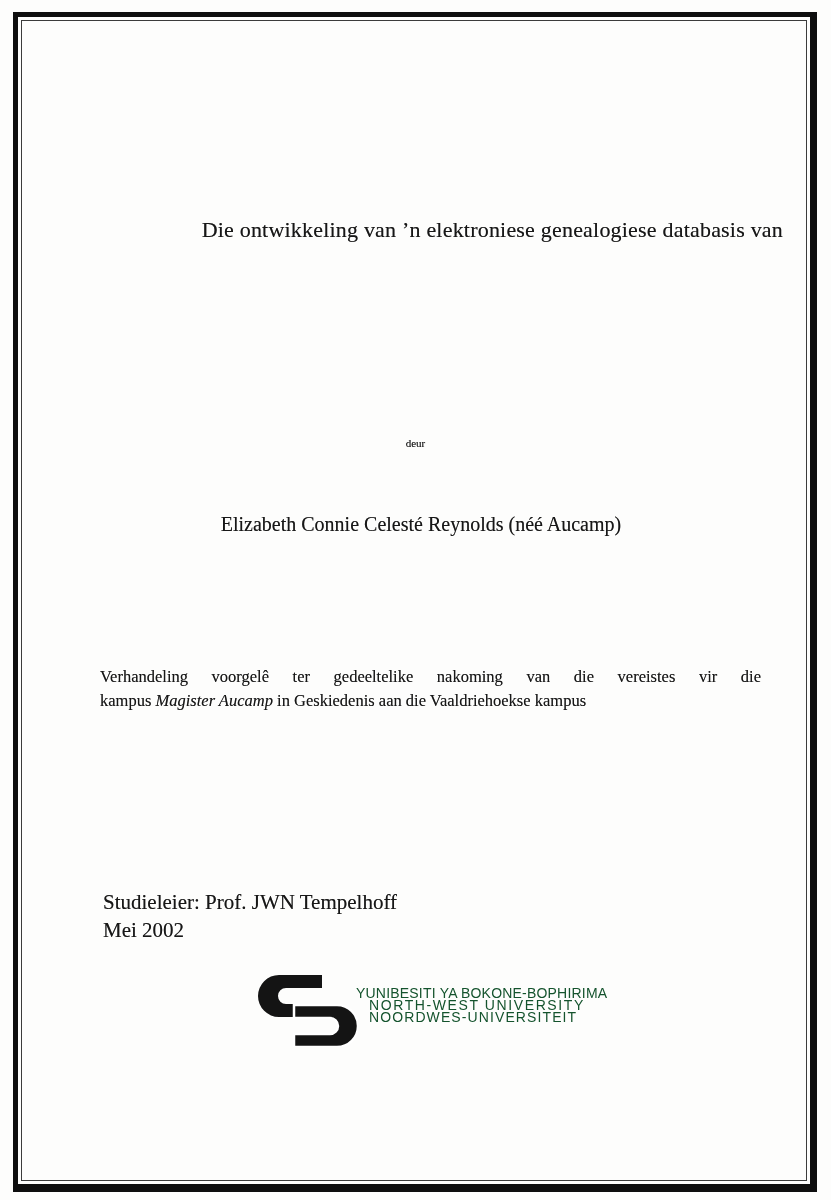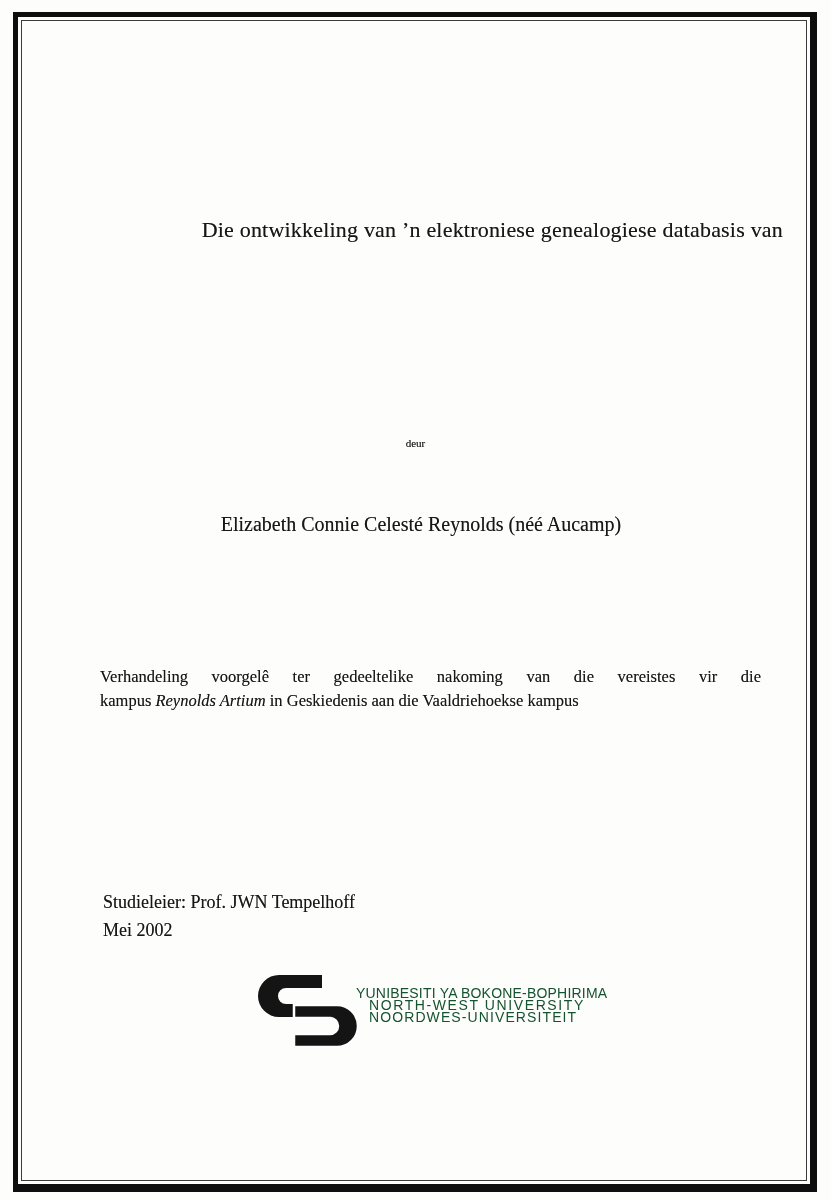--- a/index.html
+++ b/index.html
@@ -57,21 +57,21 @@
     font-size: 16.5px;
     line-height: 24px;
   }
   .statement-block .justified {
     text-align: justify;
     text-align-last: justify;
   }
   .supervisor-block {
     position: absolute;
     top: 888px; left: 103px;
-    font-size: 18px;
+    font-size: 21px;
     line-height: 28px;
   }
   
   .logo-block {
     position: absolute;
     top: 975px; left: 258px;
     display: flex;
     align-items: flex-start;
   }
   .logo-mark {
@@ -104,21 +104,21 @@
 <div class="title-block ink">
   <div>Die ontwikkeling van ’n elektroniese genealogiese databasis van</div>
 </div>
 
 <div class="byline ink">deur</div>
 
 <div class="author-line ink">Elizabeth Connie Celesté Reynolds (néé Aucamp)</div>
 
 <div class="statement-block ink">
   <div class="justified">Verhandeling voorgelê ter gedeeltelike nakoming van die vereistes vir die</div>
-  <div><span>kampus </span><i>Reynolds Artium</i><span> in Geskiedenis aan die Vaaldriehoekse kampus</span></div>
+  <div><span>kampus </span><i>Magister Aucamp</i><span> in Geskiedenis aan die Vaaldriehoekse kampus</span></div>
 </div>
 
 <div class="supervisor-block ink">
   <div>Studieleier: Prof. JWN Tempelhoff</div>
   <div>Mei 2002</div>
 </div>
 
 <div class="logo-block">
   <svg class="logo-mark" viewBox="0 0 100 72" aria-hidden="true">
 

